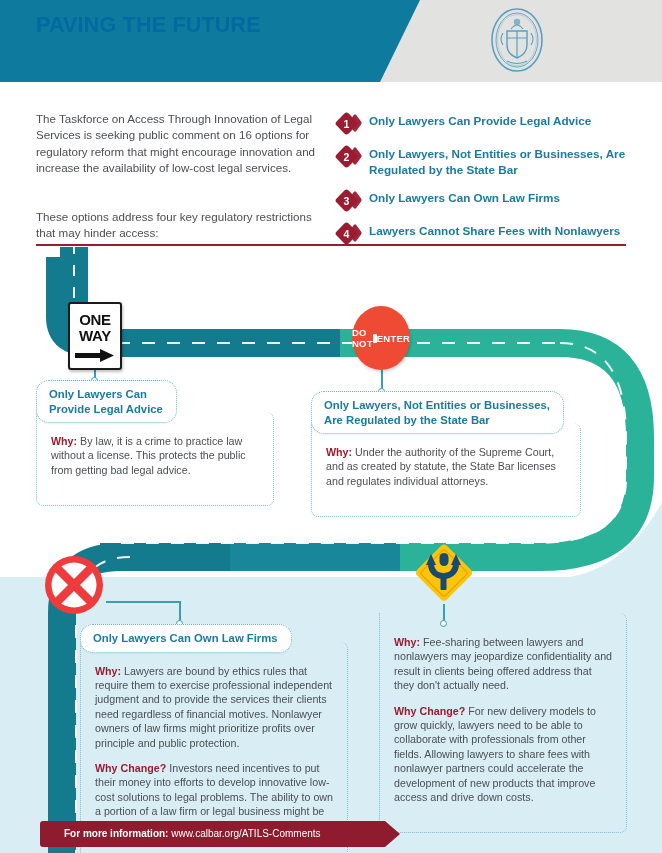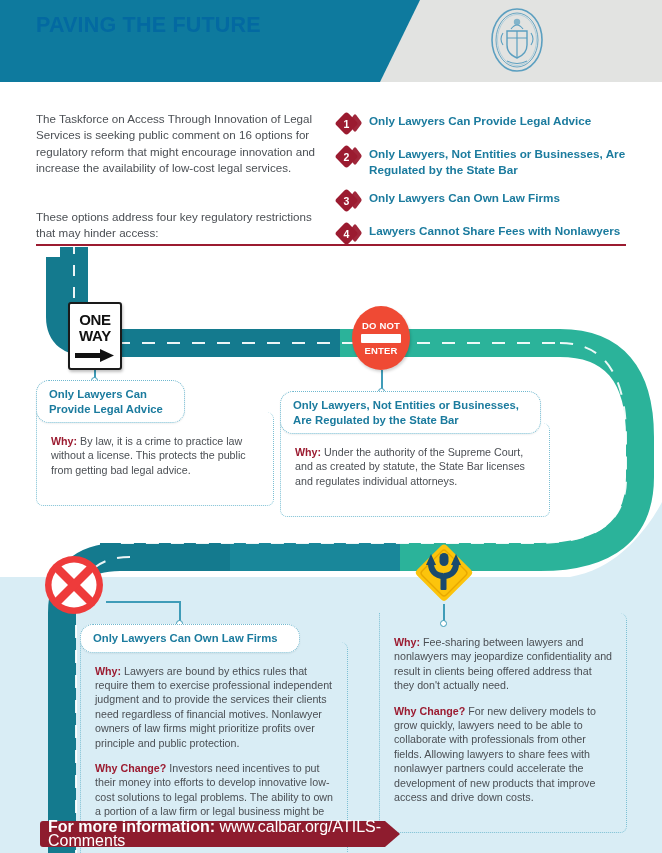--- a/index.html
+++ b/index.html
@@ -135,21 +135,21 @@
     line-height: 16px; letter-spacing: -0.3px;
   }
   #sign-oneway .ow-arrow { margin-top: 4px; }
 
   
   #sign-dne {
     left: 352px; top: 306px;
     width: 58px; height: 64px;
     background: #ef4a34;
     border-radius: 50%;
-    display: flex; flex-direction: column;
+    display: flex; flex-direction: row;
     align-items: center; justify-content: center;
     box-shadow: 1px 2px 3px rgba(0,0,0,0.18);
   }
   #sign-dne .dne-t {
     font-size: 9.5px; font-weight: bold; color: #ffffff;
     letter-spacing: 0.2px; line-height: 11px;
   }
   #sign-dne .dne-bar {
     width: 40px; height: 9px; background: #ffffff;
     margin: 2.5px 0; border-radius: 1px;
@@ -172,21 +172,21 @@
   
   .card {
     position: absolute; z-index: 15;
   }
   .card-tab {
     position: relative;
     display: inline-block;
     background: #ffffff;
     border: 1.6px dotted #6fb8cf;
     border-radius: 13px;
-    padding: 6px 21px 6px 12px;
+    padding: 6px 13px 6px 12px;
     font-size: 11.3px; font-weight: bold;
     color: #1b7b9e; line-height: 14.5px;
     z-index: 3;
     box-shadow: 0 1px 2px rgba(0,0,0,0.06);
   }
   .card-body {
     position: relative;
     border: 1.4px dotted #7cc0d4;
     border-top: none;
     border-radius: 0 7px 7px 7px;
@@ -208,35 +208,35 @@
     width: 7px; height: 7px; border-radius: 50%;
     background: #ffffff; border: 1.5px solid #3f9cb8;
     z-index: 4;
   }
   .connector-elbow {
     position: absolute; height: 1.5px;
     background: #3f9cb8; z-index: 2;
   }
 
   #card1 { left: 36px; top: 380px; width: 238px; }
-  #card2 { left: 280px; top: 391px; width: 270px; }
+  #card2 { left: 311px; top: 391px; width: 270px; }
   #card3 { left: 80px; top: 624px; width: 268px; }
   #card4 { left: 379px; top: 624px; width: 248px; }
 
   
   #footer-banner {
     position: absolute; left: 40px; top: 821px;
     width: 345px; height: 26px;
     background: #8e1c2e;
     border-radius: 3px 0 0 3px;
     z-index: 30;
     display: flex; align-items: center;
   }
   #footer-banner .ftxt {
-    padding-left: 8px; font-size: 16px; color: #ffffff;
+    padding-left: 24px; font-size: 10px; color: #ffffff;
     line-height: 14px;
   }
   #footer-banner .ftxt b { font-weight: bold; }
   #footer-arrow {
     position: absolute; left: 385px; top: 821px;
     width: 0; height: 0;
     border-top: 13px solid transparent;
     border-bottom: 13px solid transparent;
     border-left: 15px solid #8e1c2e;
     z-index: 30;

